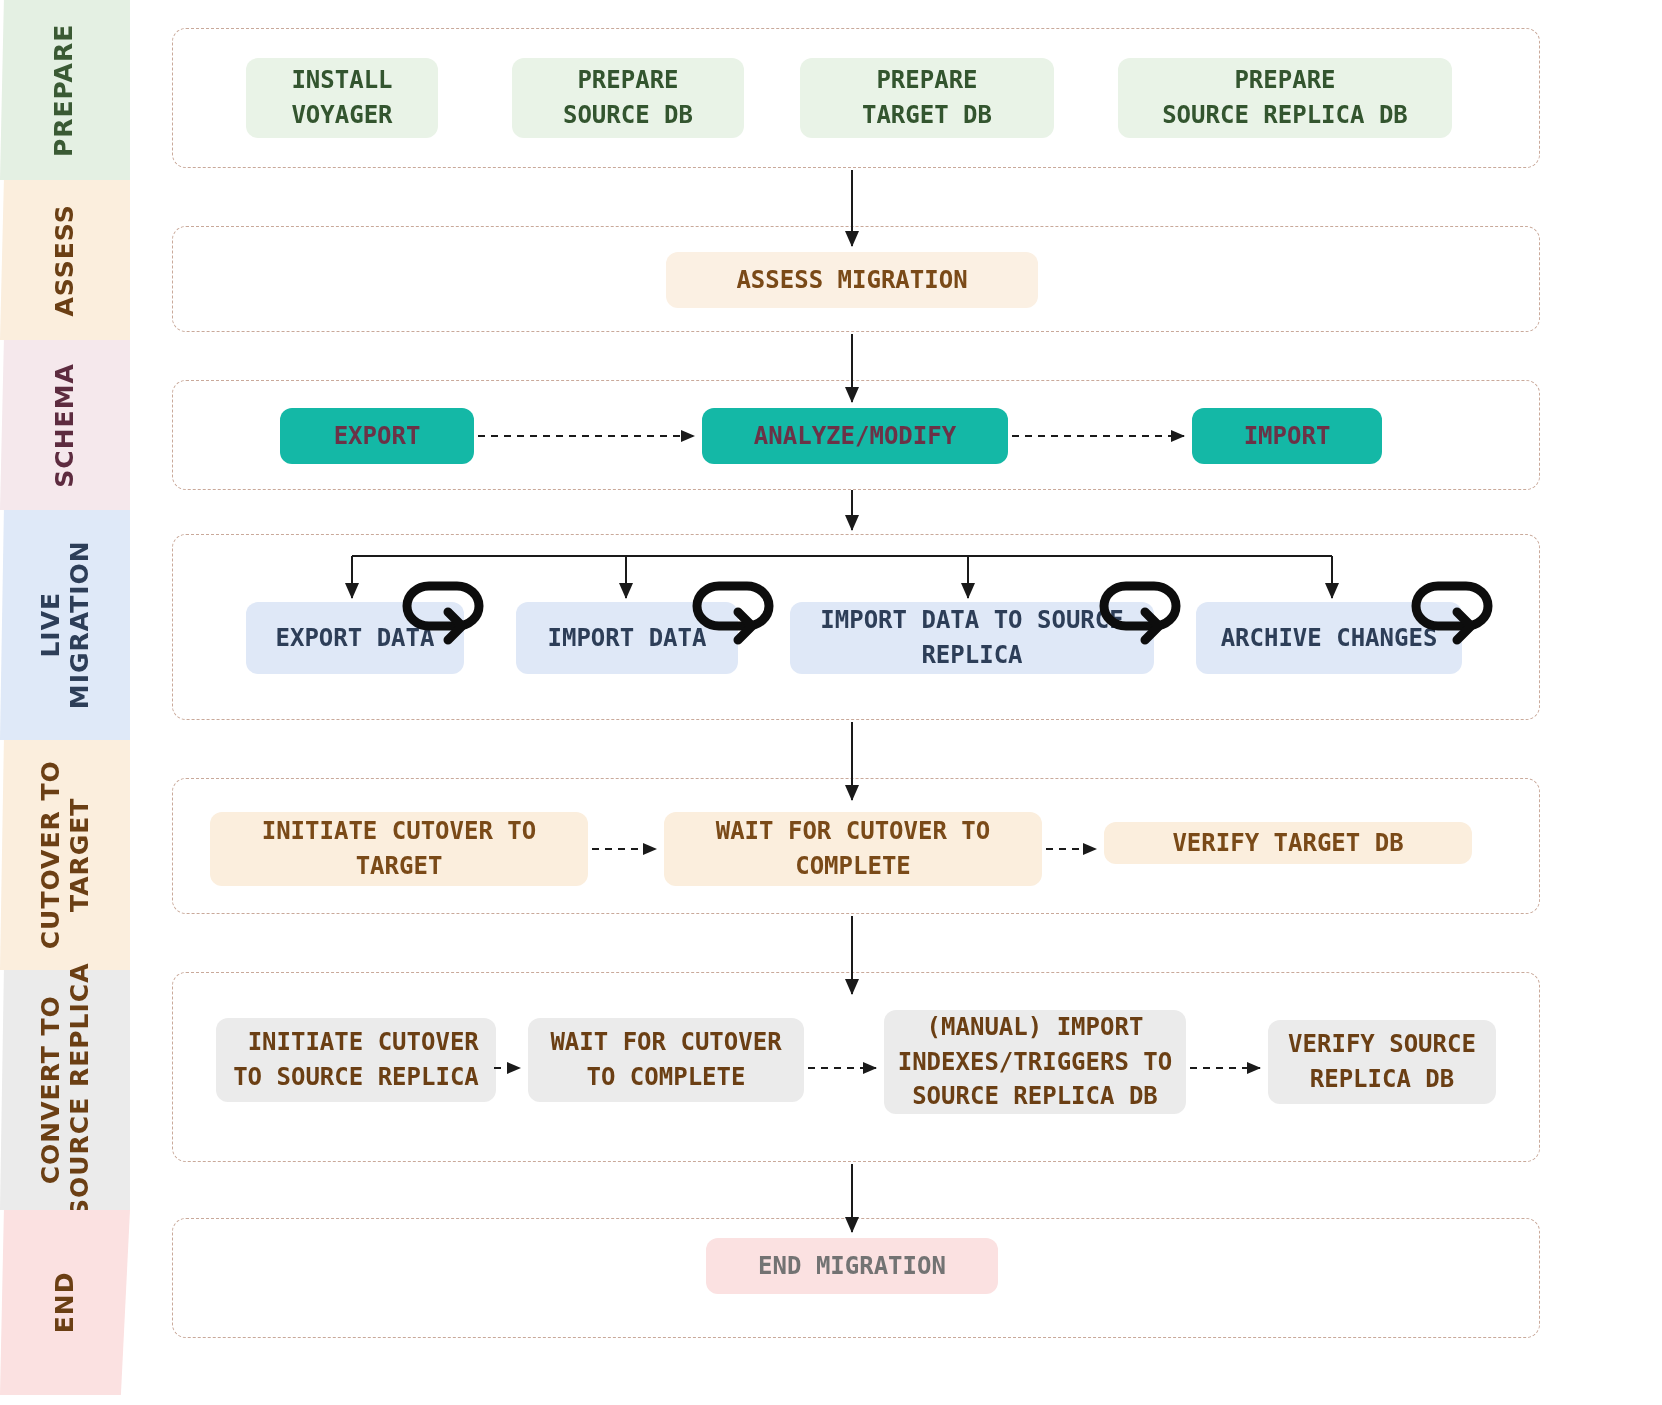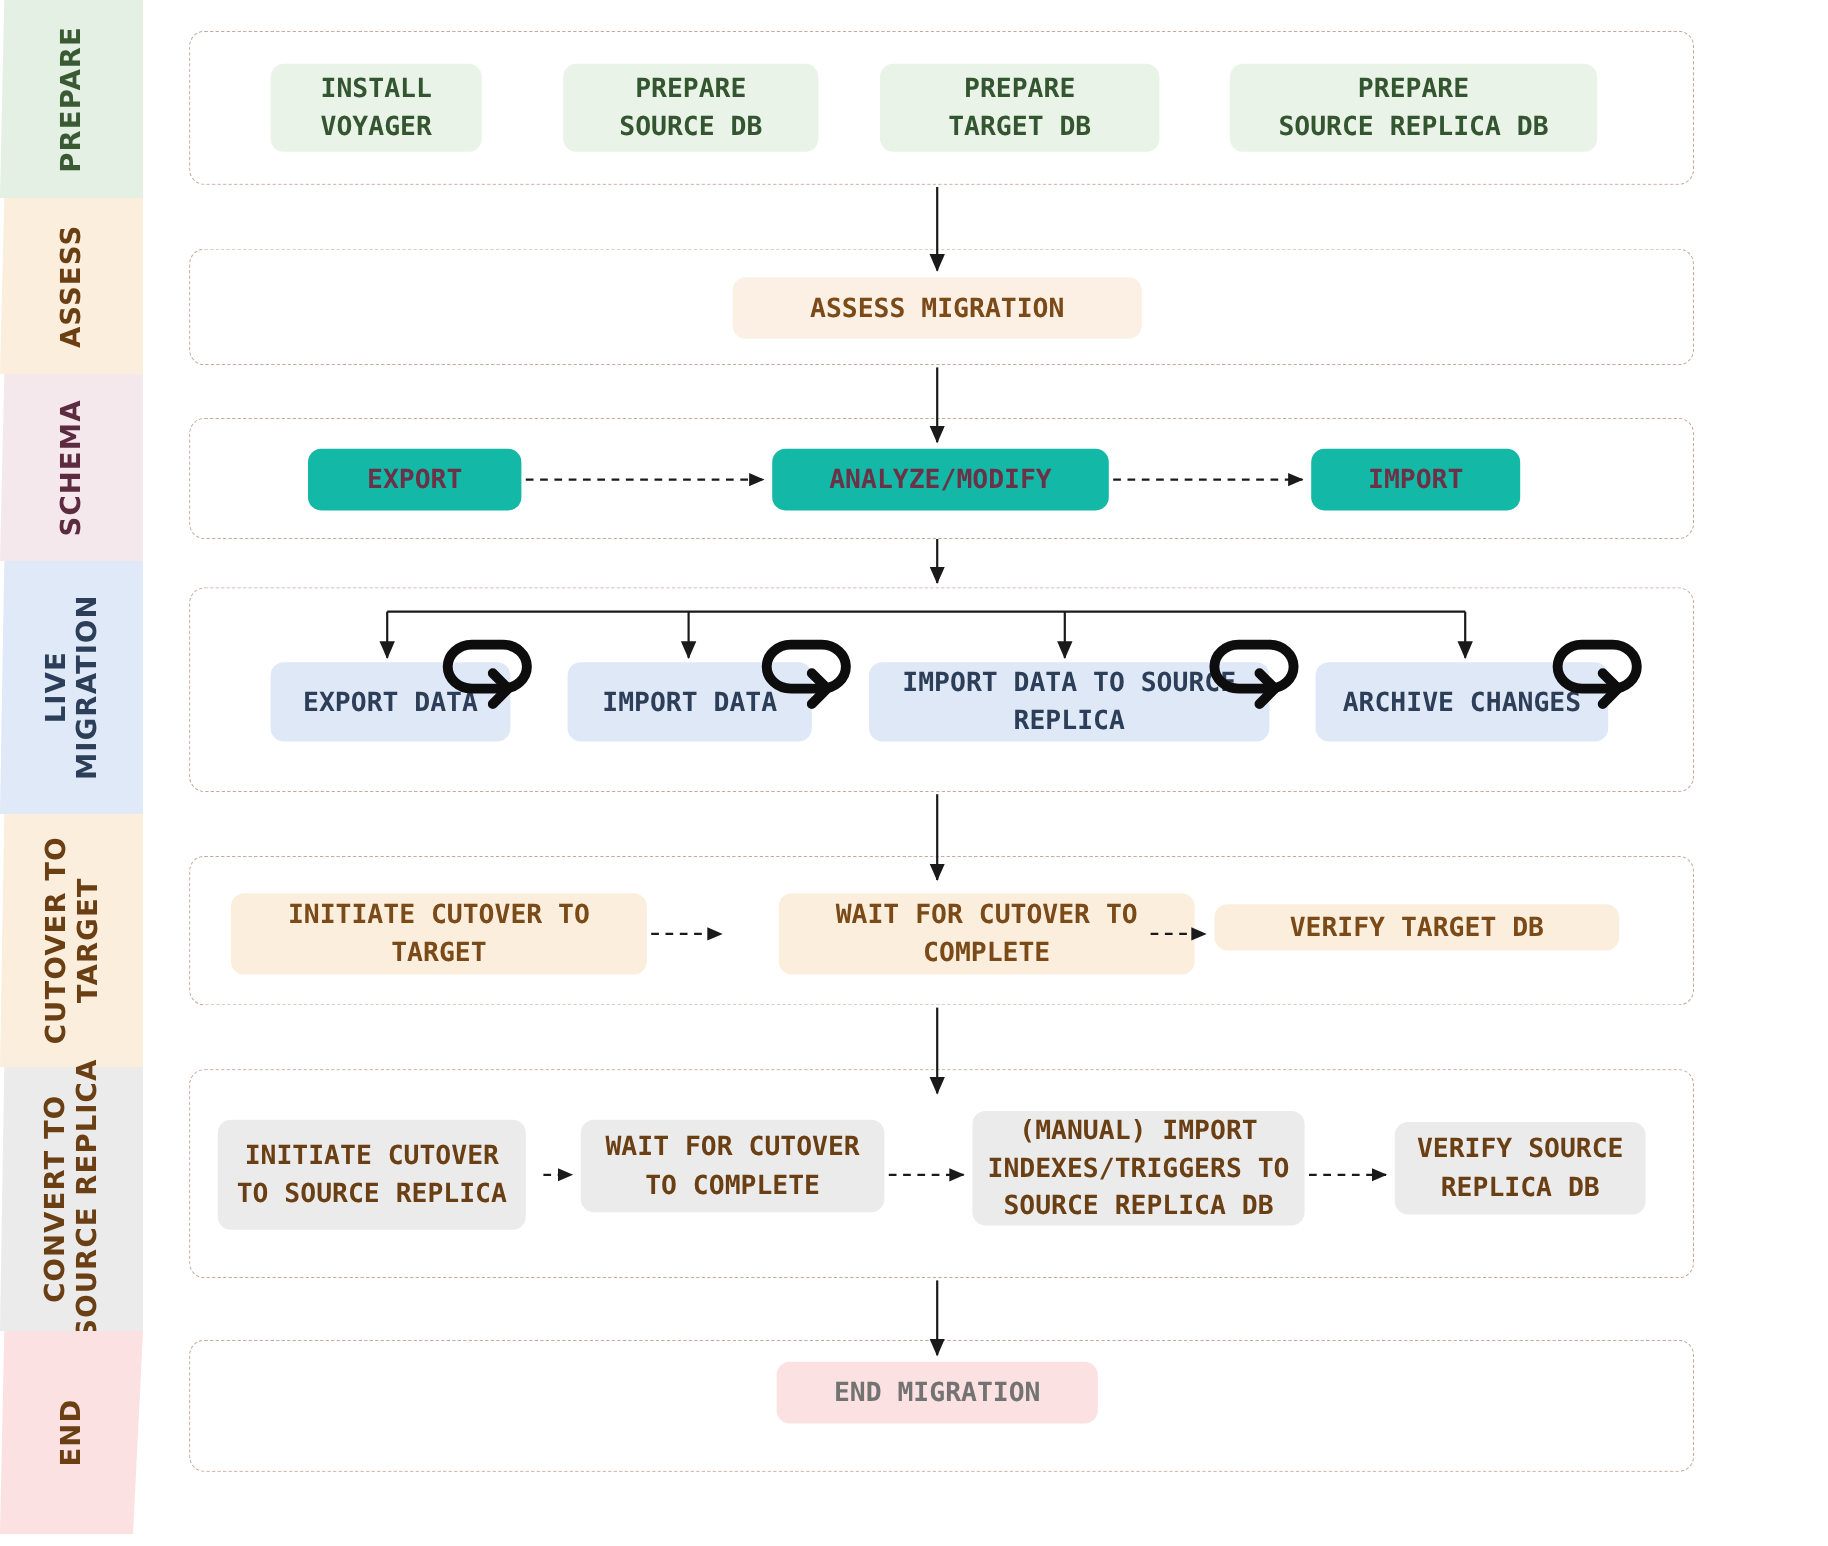--- a/index.html
+++ b/index.html
@@ -135,25 +135,25 @@
   <div class="node n-schema" style="left:1192px;top:408px;width:190px;height:56px;">IMPORT</div>
 
   <div class="node n-live" style="left:246px;top:602px;width:218px;height:72px;">EXPORT DATA</div>
   <div class="node n-live" style="left:516px;top:602px;width:222px;height:72px;">IMPORT DATA</div>
   <div class="node n-live" style="left:790px;top:602px;width:364px;height:72px;">IMPORT DATA TO SOURCE
 REPLICA</div>
   <div class="node n-live" style="left:1196px;top:602px;width:266px;height:72px;">ARCHIVE CHANGES</div>
 
   <div class="node n-cutover" style="left:210px;top:812px;width:378px;height:74px;">INITIATE CUTOVER TO
 TARGET</div>
-  <div class="node n-cutover" style="left:664px;top:812px;width:378px;height:74px;margin-left:44px;">WAIT FOR CUTOVER TO
+  <div class="node n-cutover" style="left:664px;top:812px;width:378px;height:74px;">WAIT FOR CUTOVER TO
 COMPLETE</div>
   <div class="node n-cutover" style="left:1104px;top:822px;width:368px;height:42px;">VERIFY TARGET DB</div>
 
-  <div class="node n-convert" style="left:198px;top:1018px;width:280px;height:100px;">INITIATE CUTOVER
+  <div class="node n-convert" style="left:216px;top:1018px;width:280px;height:84px;text-align:right;">INITIATE CUTOVER
 TO SOURCE REPLICA</div>
   <div class="node n-convert" style="left:528px;top:1018px;width:276px;height:84px;">WAIT FOR CUTOVER
 TO COMPLETE</div>
   <div class="node n-convert" style="left:884px;top:1010px;width:302px;height:104px;">(MANUAL) IMPORT
 INDEXES/TRIGGERS TO
 SOURCE REPLICA DB</div>
   <div class="node n-convert" style="left:1268px;top:1020px;width:228px;height:84px;">VERIFY SOURCE
 REPLICA DB</div>
 
   <div class="node n-end" style="left:706px;top:1238px;width:292px;height:56px;">END MIGRATION</div>

